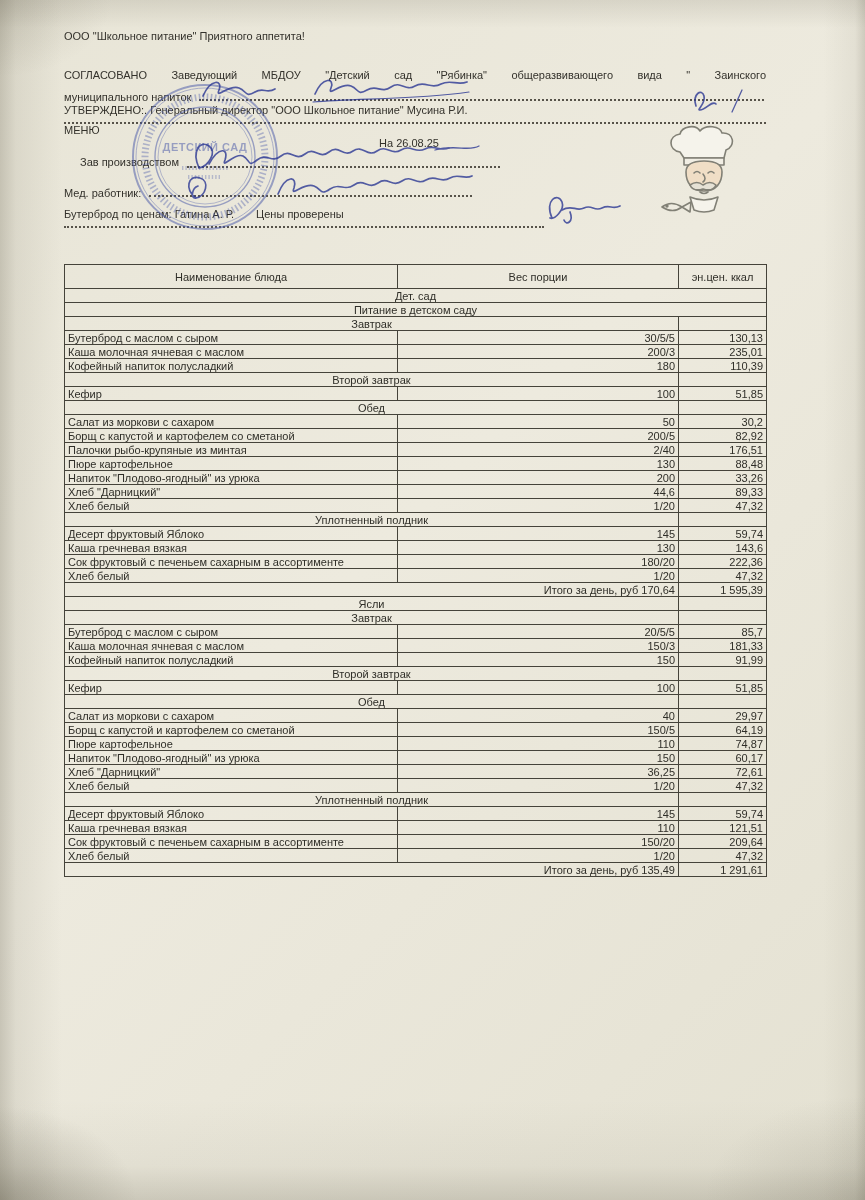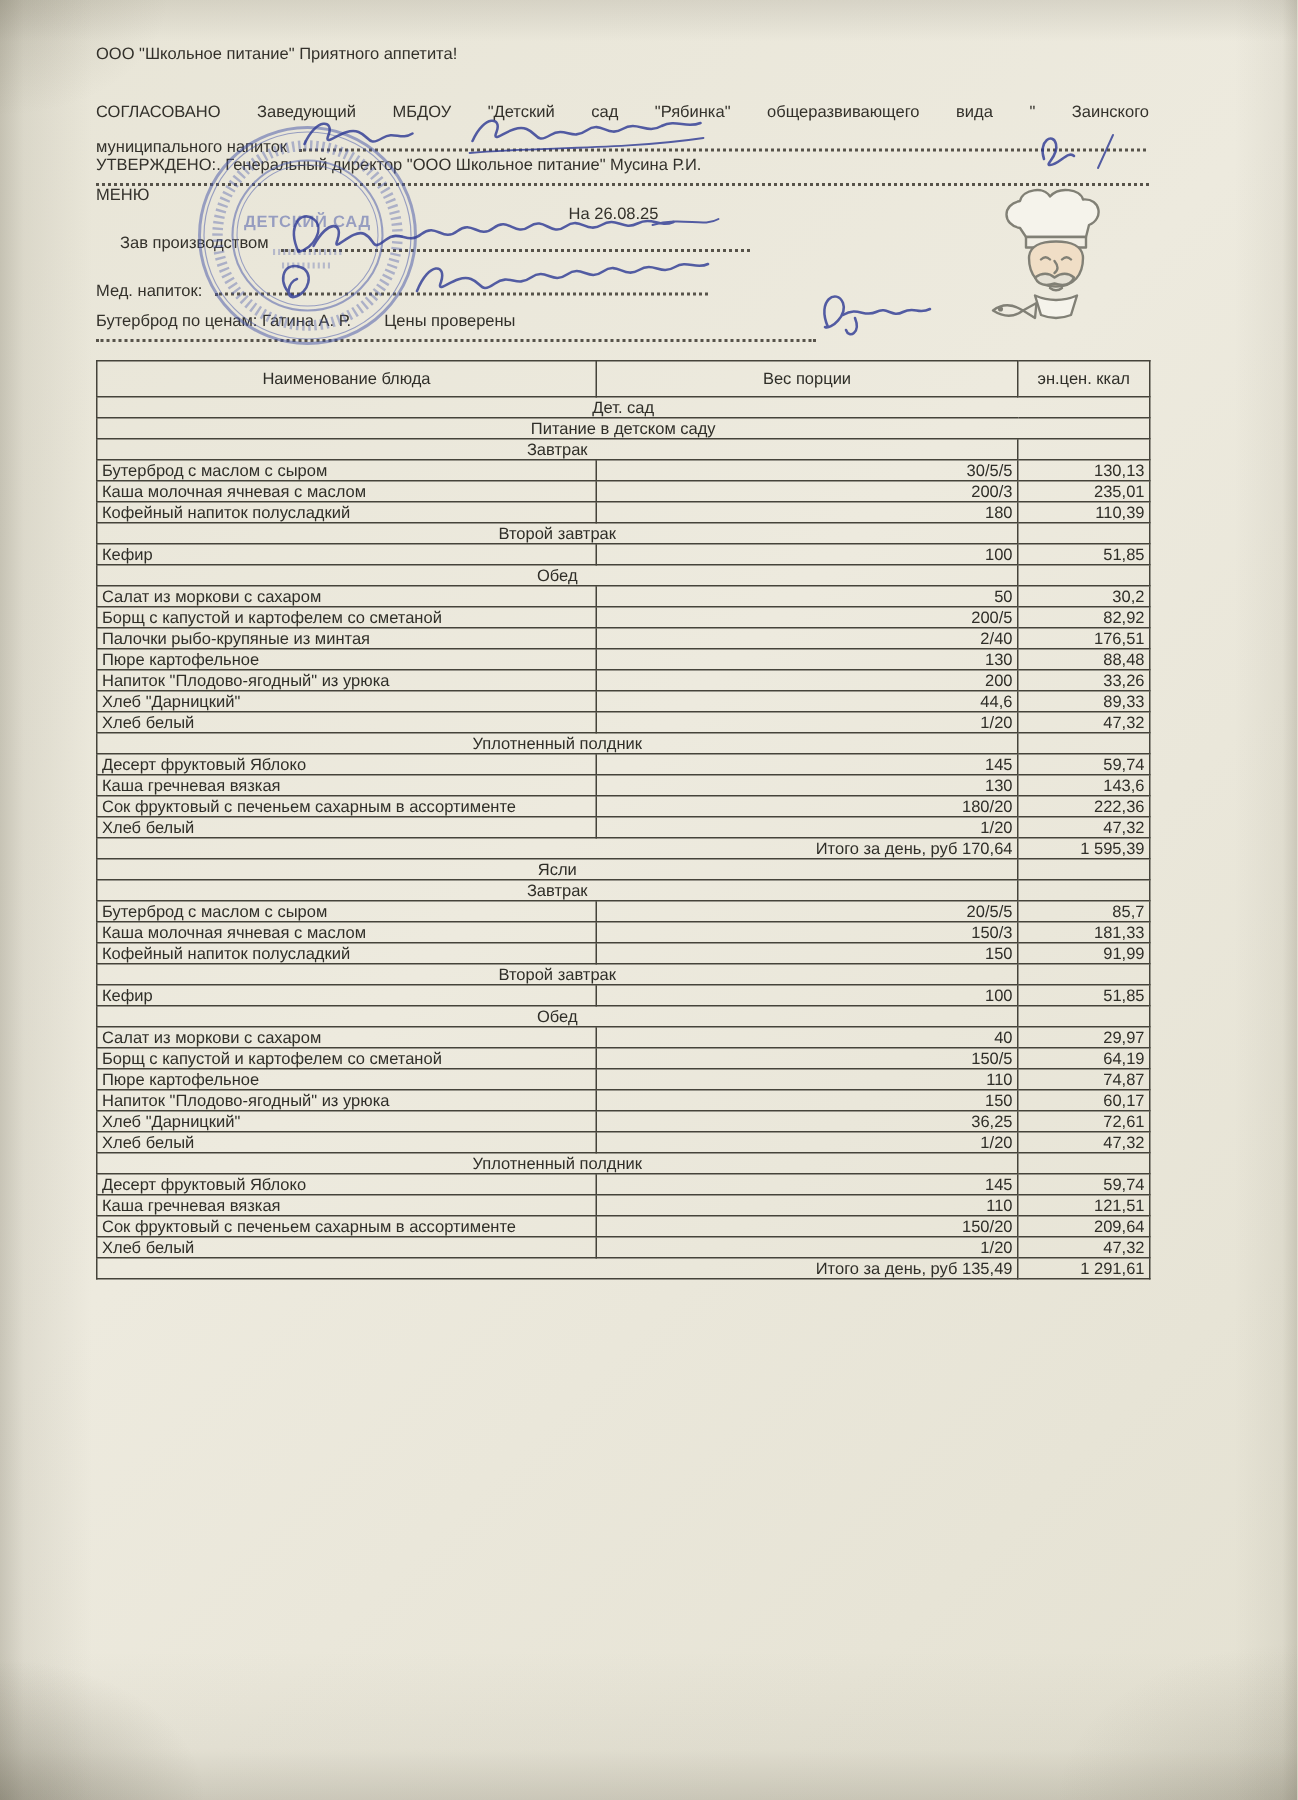--- a/index.html
+++ b/index.html
@@ -31,21 +31,21 @@
   .menu-title{left:64px;top:124px;width:702px;text-align:left;}
   .menu-date{left:58px;top:137px;width:702px;text-align:center;}
   .prod-line{left:80px;top:155px;width:422px;display:flex;align-items:center;}
   .med-line{left:64px;top:184px;width:410px;display:flex;align-items:baseline;}
   .econ-line{left:64px;top:208px;width:480px;padding-bottom:5px;border-bottom:2px dotted #57534a;}
   .econ-gap{display:inline-block;width:22px;}
   .stamp{left:130px;top:82px;opacity:.5;}
   .chef{left:656px;top:124px;}
   .sig{position:absolute;pointer-events:none;}
   table.menu{
-    position:absolute;left:64px;top:240px;width:702px;
+    position:absolute;left:64px;top:264px;width:702px;
     border-collapse:collapse;table-layout:fixed;
   }
   table.menu th, table.menu td{
     border:1px solid #45433a;font-size:11px;line-height:12px;
     padding:0 3px;color:#2f2e28;font-weight:normal;
     overflow:hidden;white-space:nowrap;
   }
   table.menu th{height:23px;text-align:center;}
   table.menu td{height:13px;}
   td.dish{text-align:left;}
@@ -70,21 +70,21 @@
 
   <div class="abs t11 menu-title">МЕНЮ</div>
   <div class="abs t11 menu-date">На 26.08.25</div>
 
   <div class="abs t11 prod-line">
     <span>Зав производством</span>
     <span class="dots"></span>
   </div>
 
   <div class="abs t11 med-line">
-    <span>Мед. напиток:</span>
+    <span>Мед. работник:</span>
     <span class="dots"></span>
   </div>
 
   <div class="abs t11 econ-line"><span>Бутерброд по ценам: Гатина А. Р.</span><span class="econ-gap"></span><span>Цены проверены</span></div>
 
   <svg class="abs stamp" width="150" height="150" viewBox="0 0 150 150">
     <g fill="none" stroke="#4656a8">
       <circle cx="75" cy="75" r="72" stroke-width="2"></circle>
       <circle cx="75" cy="75" r="69" stroke-width="0.8"></circle>
       <circle cx="75" cy="75" r="60" stroke-width="7" stroke-dasharray="1.6 2.4" opacity="0.75"></circle>

